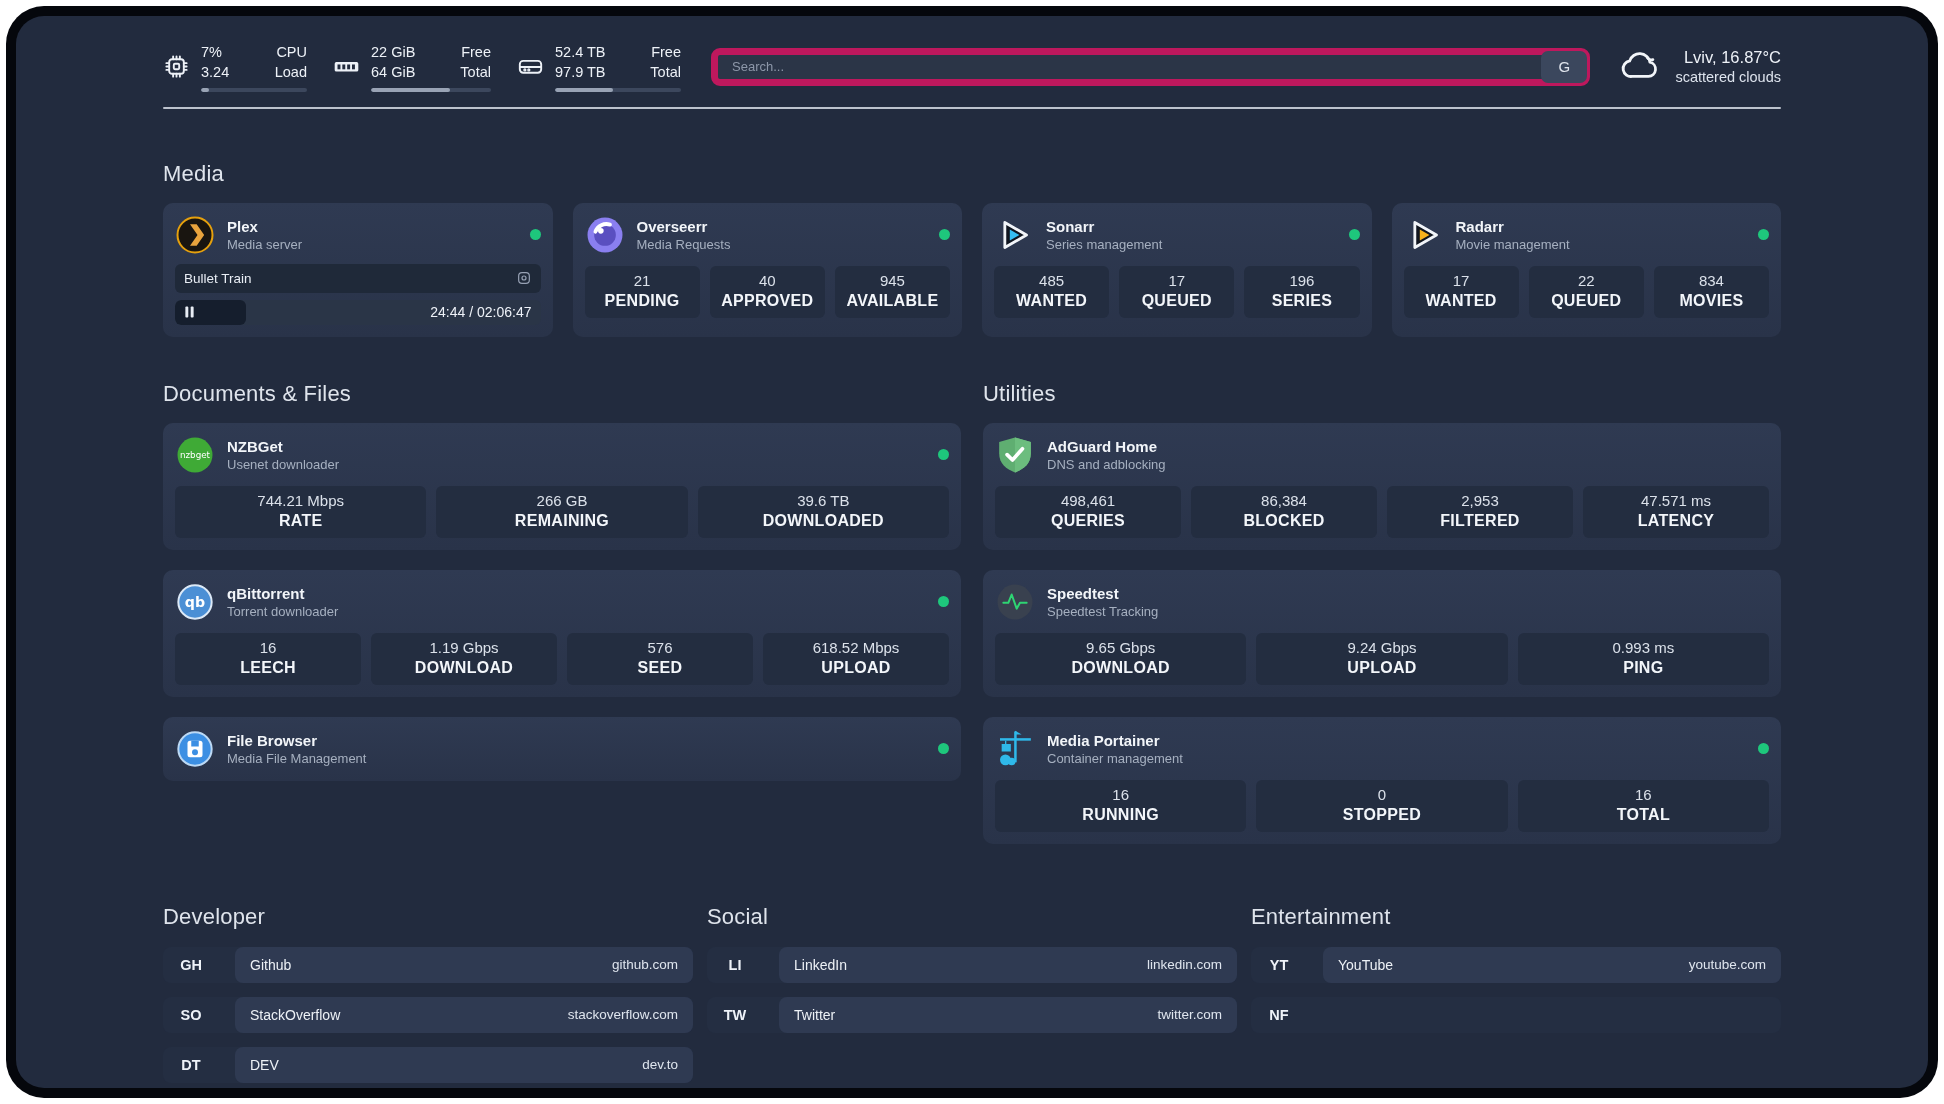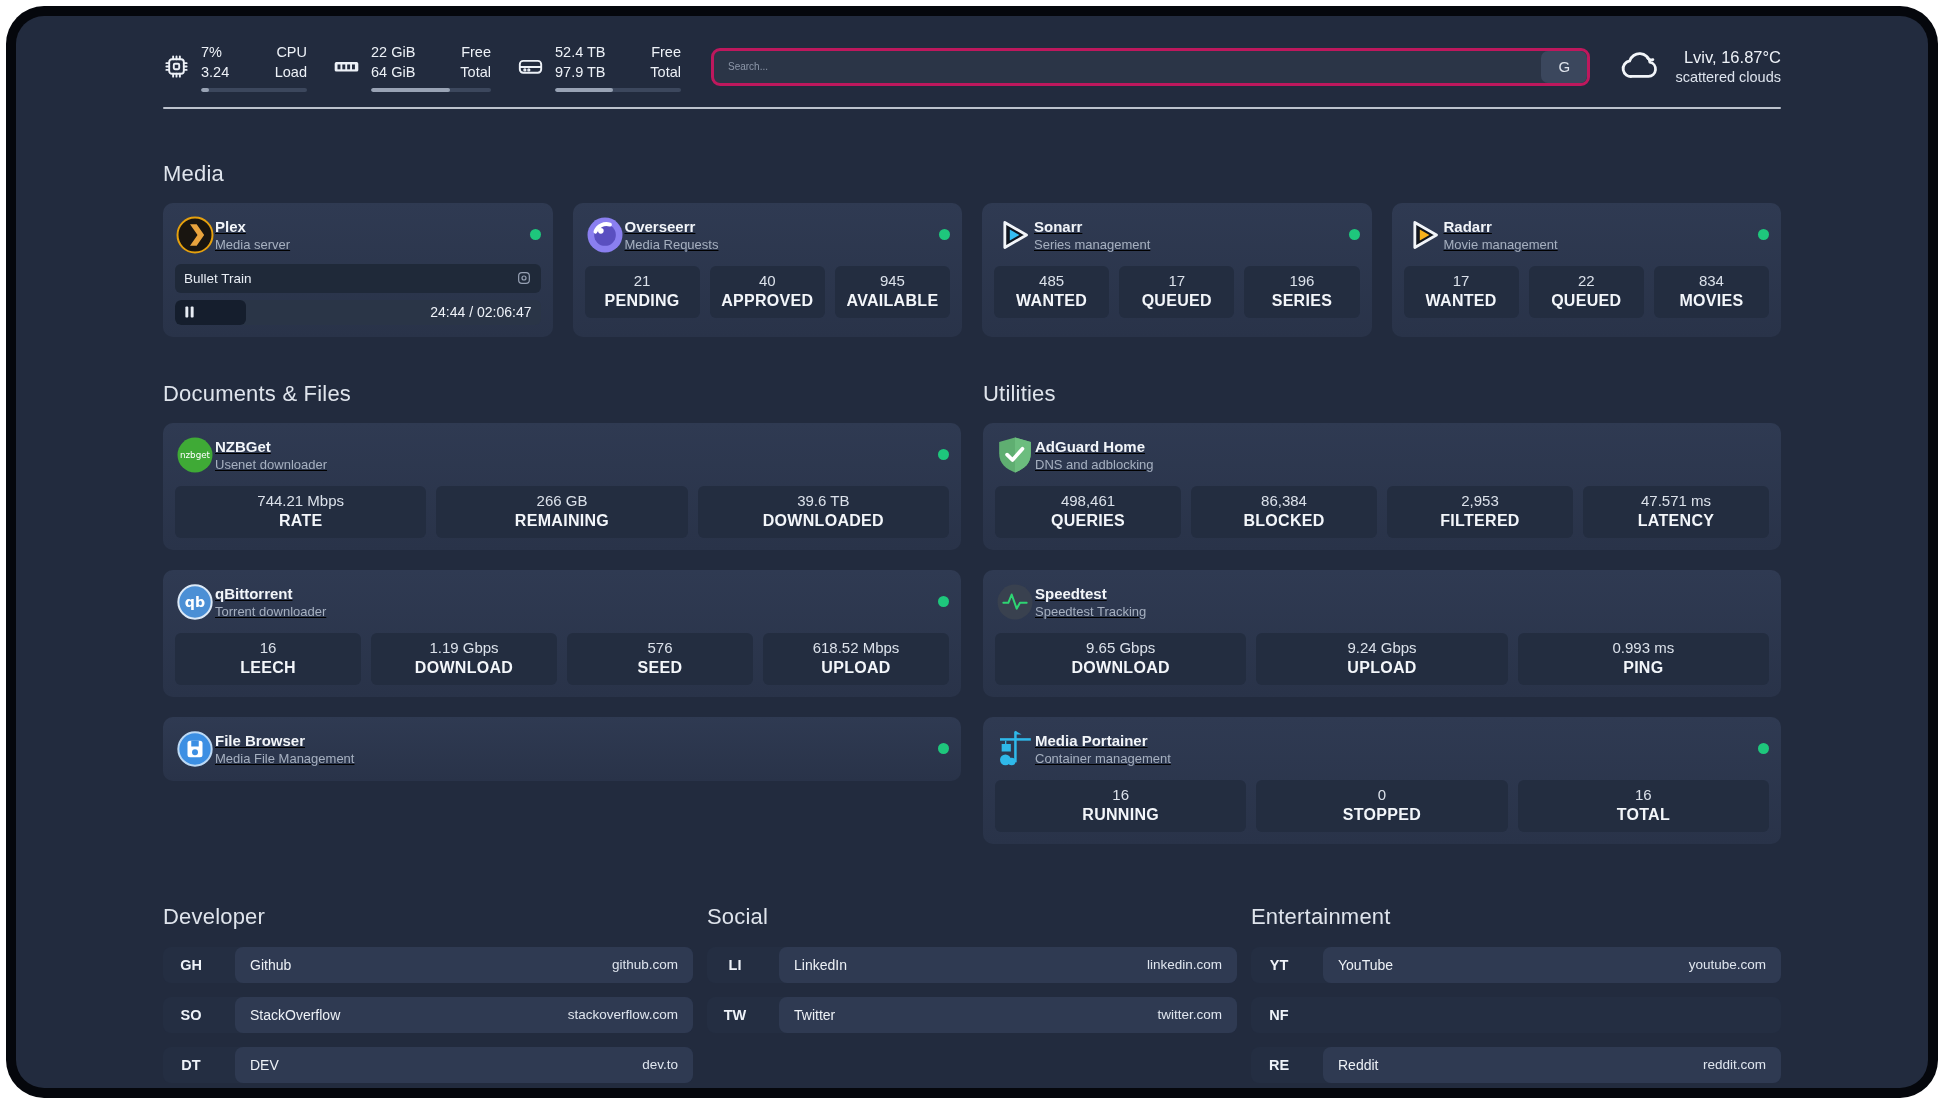--- a/index.html
+++ b/index.html
@@ -14,35 +14,35 @@
   .stat{display:flex;gap:11px;align-items:center;}
   .sicon{width:27px;height:27px;display:flex;align-items:center;justify-content:center;}
   .stat-body{display:flex;flex-direction:column;}
   .stat-cols{display:flex;justify-content:space-between;gap:18px;}
   .vals,.labs{display:flex;flex-direction:column;font-size:14.5px;color:#edf1f7;line-height:1.4;}
   .labs{align-items:flex-end;}
   .w1{width:106px}.w2{width:120px}.w3{width:126px}
   .bar{height:4px;border-radius:2px;background:#3c475d;margin-top:5px;overflow:hidden;}
   .bar .fill{height:100%;background:#99a3b5;border-radius:2px;}
   .search{flex:1;margin:0 30px;position:relative;height:38px;}
-  .search input{width:100%;height:100%;box-sizing:border-box;background:#2b3547;border:3px solid #be185d;border-radius:9px;padding:0 60px 0 14px;color:#cdd4e0;font-size:10px;font-family:inherit;outline:none;}
+  .search input{width:100%;height:100%;box-sizing:border-box;background:#2b3547;border:7px solid #be185d;border-radius:9px;padding:0 60px 0 14px;color:#cdd4e0;font-size:13px;font-family:inherit;outline:none;}
   .search input::placeholder{color:#8d97a9;}
   .gbtn{position:absolute;right:3px;top:3px;bottom:3px;width:46px;background:#3b475d;border:none;border-radius:7px;color:#dfe4ec;font-size:15px;font-weight:500;cursor:pointer;}
   .weather{display:flex;gap:13px;align-items:center;}
   .wtext .loc{font-size:16.5px;color:#eef2f8;text-align:right;}
   .wtext .cond{font-size:14.5px;color:#dde3ed;margin-top:2px;}
   .divider{height:2px;background:#bcc2cd;margin-top:15px;border-radius:1px;}
 
   
   .sec-title{font-size:22px;font-weight:500;color:#dfe4ec;letter-spacing:.2px;}
   .media-sec{margin-top:52px;}
   .media-grid{display:grid;grid-template-columns:repeat(4,1fr);gap:20px;margin-top:16px;}
 
   .card{background:linear-gradient(180deg,#2f3a52 0%,#293349 100%);border-radius:10px;padding:12px;box-sizing:border-box;}
-  .card-head{display:flex;align-items:center;text-decoration:underline;}
+  .card-head{display:flex;align-items:center;gap:12px;}
   .aicon{width:40px;height:40px;flex:0 0 40px;display:flex;align-items:center;justify-content:center;}
   .aicon svg{width:40px;height:40px;}
   .meta{min-width:0;}
   .aname{font-size:15px;font-weight:600;color:#f2f5f9;}
   .asub{font-size:13px;color:#a6b0c0;margin-top:2px;white-space:nowrap;}
   .dot{width:11px;height:11px;border-radius:50%;background:#1ec77c;margin-left:auto;flex:0 0 11px;}
   .stats{display:flex;gap:10px;margin-top:11px;}
   .pill{flex:1;background:#232d40;border-radius:6px;text-align:center;padding:6px 2px 8px;}
   .pill .v{font-size:15px;color:#dbe1ea;}
   .pill .l{font-size:16px;font-weight:bold;color:#f3f6fa;margin-top:3px;letter-spacing:.3px;}
@@ -553,25 +553,18 @@
       <div class="link-row">
         <span class="ltag">YT</span>
         <span class="lpill">
                 <span class="lname">YouTube</span>
                 <span class="ldomain">youtube.com</span>
               </span>
       </div>
       <div class="link-row">
         <span class="ltag">NF</span>
       </div>
-      <div class="link-row">
-        <span class="ltag">RE</span>
-        <span class="lpill">
-                <span class="lname">Reddit</span>
-                <span class="ldomain">reddit.com</span>
-              </span>
-      </div>
     </div>
   </div>
 
 </div>
 </div>
 </div>
 
 </body></html>

